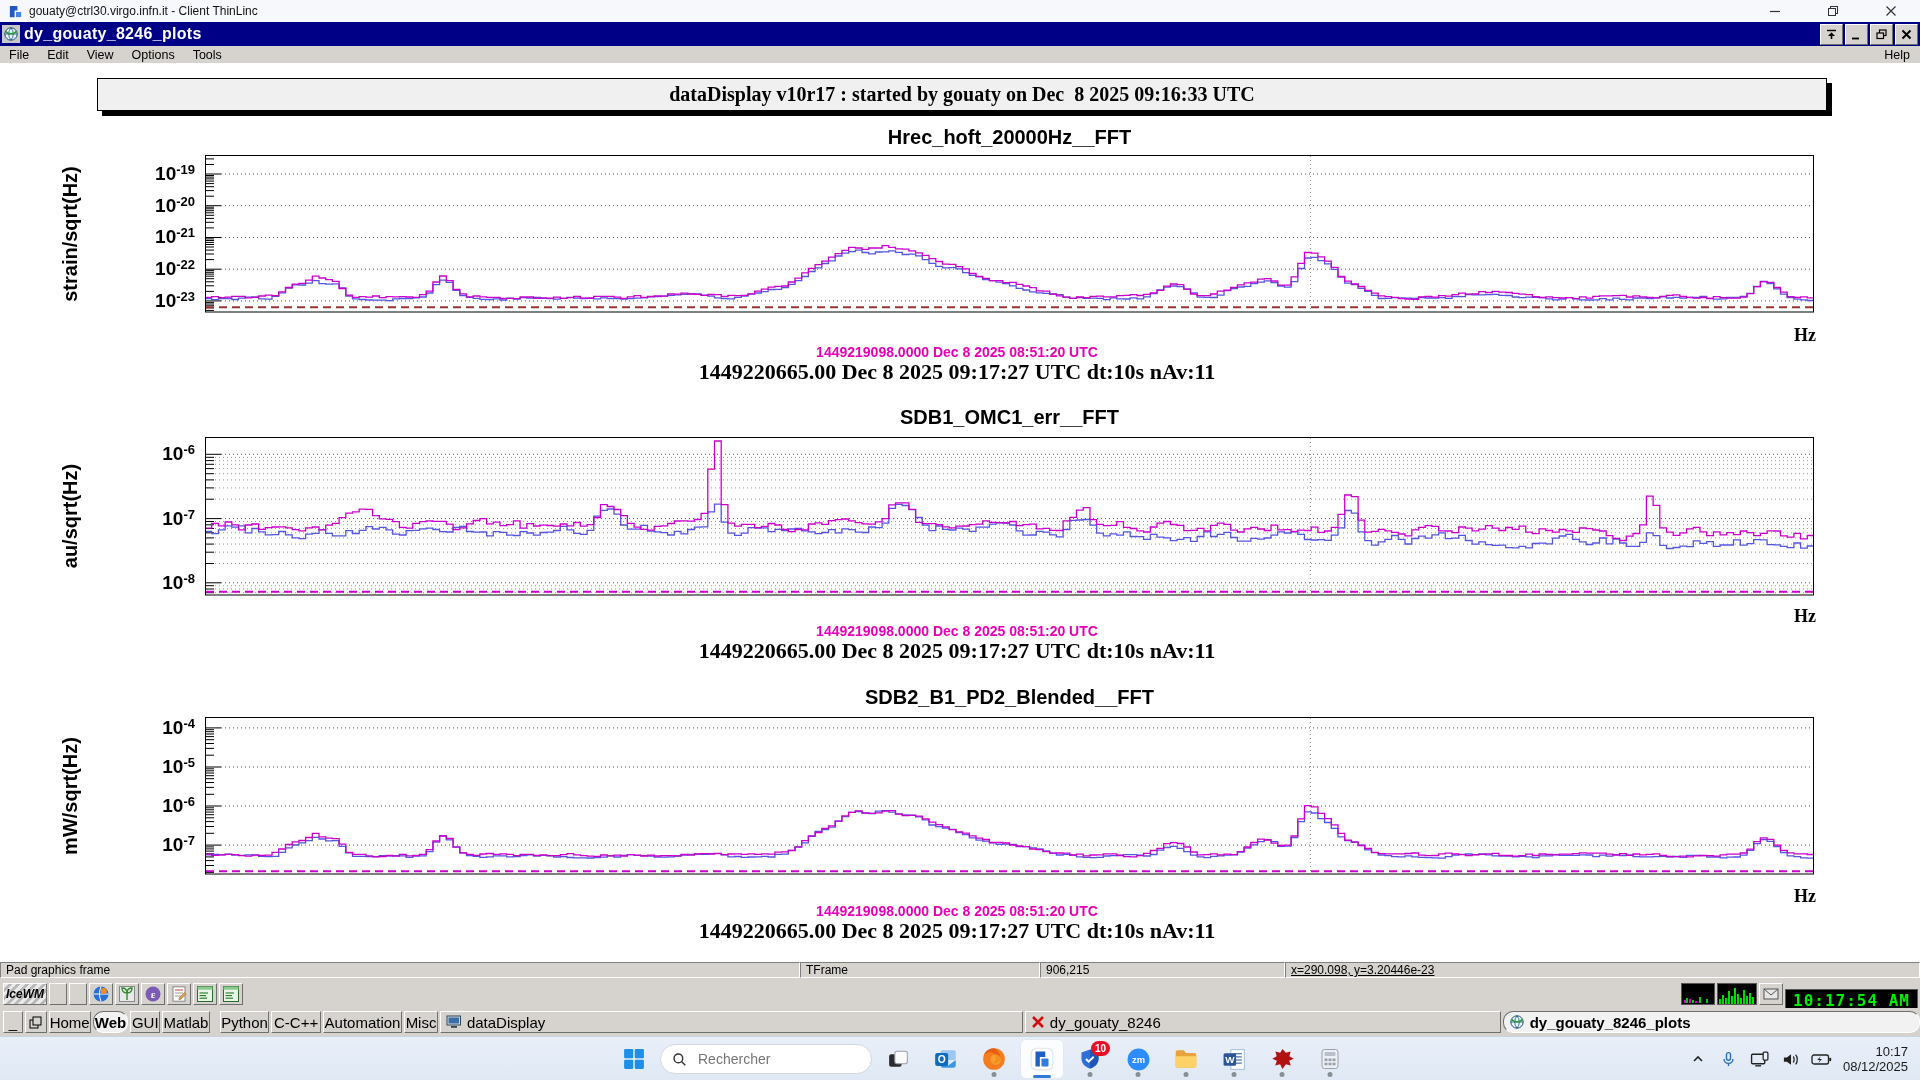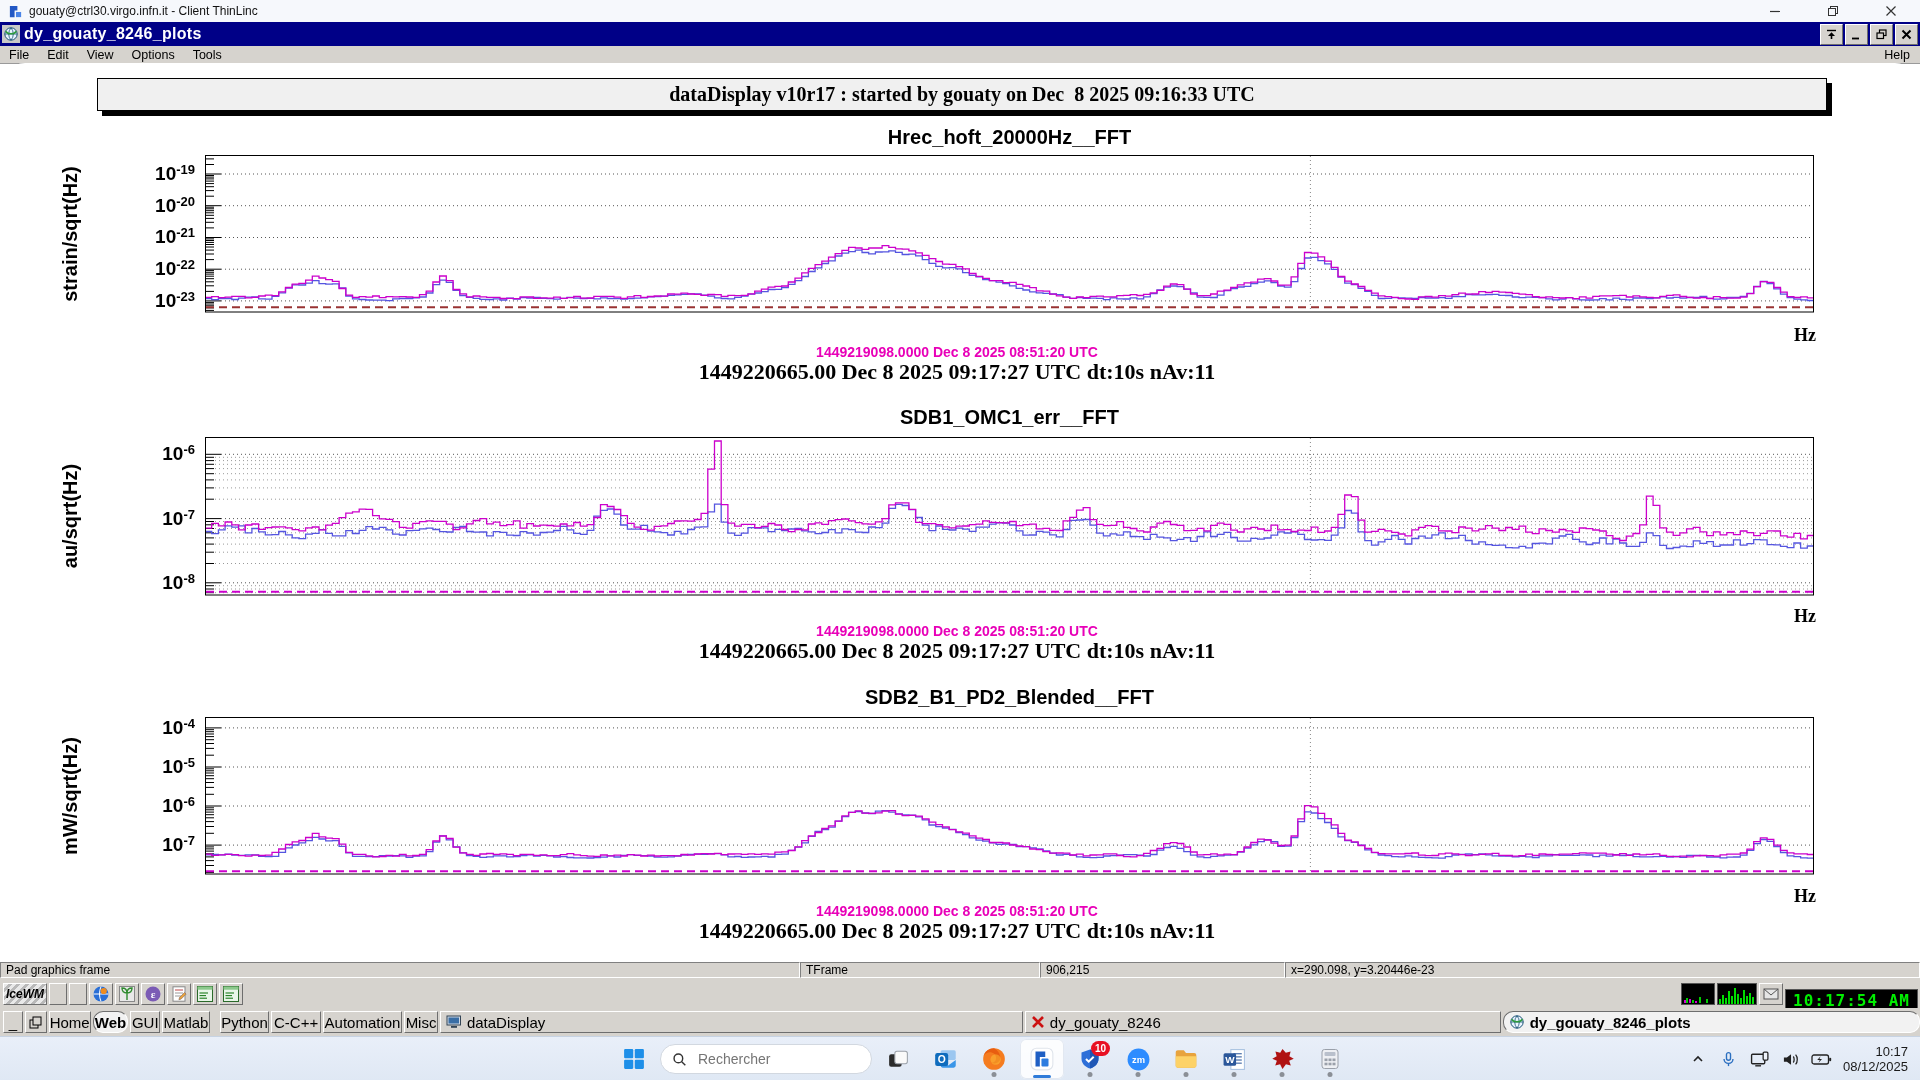--- a/index.html
+++ b/index.html
@@ -22,21 +22,21 @@
   .win95-btn{width:21px;height:19px;background:#d6d3ce;border:1px solid;
     border-color:#ffffff #6e6e6e #6e6e6e #ffffff;display:flex;align-items:center;justify-content:center;}
 
   
   .menubar{position:absolute;left:0;top:46px;width:1920px;height:17px;background:#d6d3ce;
     display:flex;align-items:center;font-size:12.5px;color:#000;border-bottom:1px solid #9a9a9a;}
   .menu-item{padding:0 9px;height:17px;display:flex;align-items:center;}
   .menu-help{margin-left:auto;padding:0 10px;}
 
   
-  .canvas{position:absolute;left:0;top:63px;width:1920px;height:899px;background:#fff;border-radius:25px;}
+  .canvas{position:absolute;left:0;top:63px;width:1920px;height:899px;background:#fff;}
   .banner{position:absolute;left:97px;top:15px;width:1728px;height:31px;background:#f0f0f0;
     border:1px solid #000;box-shadow:5px 5px 0 #000;display:flex;align-items:center;justify-content:center;
     font:bold 20px "Liberation Serif",serif;white-space:pre;}
   .ptitle{position:absolute;left:205px;width:1609px;text-align:center;
     font:bold 20px "Liberation Sans",sans-serif;color:#000;}
   .ylab{position:absolute;font:bold 20px "Liberation Sans",sans-serif;
     transform:translate(-50%,-50%) rotate(-90deg);white-space:nowrap;}
   .ytick{position:absolute;width:84px;text-align:right;font:bold 19px "Liberation Sans",sans-serif;height:22px;}
   .ytick sup{font-size:13px;position:relative;top:1px;}
   .plotbox{position:absolute;left:205px;}
@@ -357,21 +357,21 @@
         <div class="hz" style="top: 823px;">Hz</div>
         <div class="gps" style="top: 840px; color: rgb(232, 0, 184);">1449219098.0000 Dec 8 2025 08:51:20 UTC</div>
         <div class="utc" style="top: 855px;">1449220665.00 Dec 8 2025 09:17:27 UTC dt:10s nAv:11</div>
       </div>
   </div>
 
   <div class="statusbar" id="statusbar">
       <div class="statuscell" style="width: 800px;">Pad graphics frame</div>
       <div class="statuscell" style="width: 240px;">TFrame</div>
       <div class="statuscell" style="width: 245px;">906,215</div>
-      <div class="statuscell" style="width: 635px;">x=290.098, y=3.20446e-23</div>
+      <div class="statuscell" style="width: 635px; text-decoration: underline;">x=290.098, y=3.20446e-23</div>
     </div>
 
   <div class="icewm1" id="icewm1">
       <div class="ice-btn ice-logo" style="width: 44px;">IceWM</div>
       <div class="ice-btn" style="width: 18px;"></div>
       <div class="ice-btn" style="width: 18px;"></div>
       <div class="ice-btn" style="width: 24px;">
         <span style="display: inline-flex; align-items: center; justify-content: center;">
           <svg width="18" height="18" viewBox="0 0 18 18">
             <circle cx="9" cy="9" r="7.5" fill="#2a6fd6"></circle>

